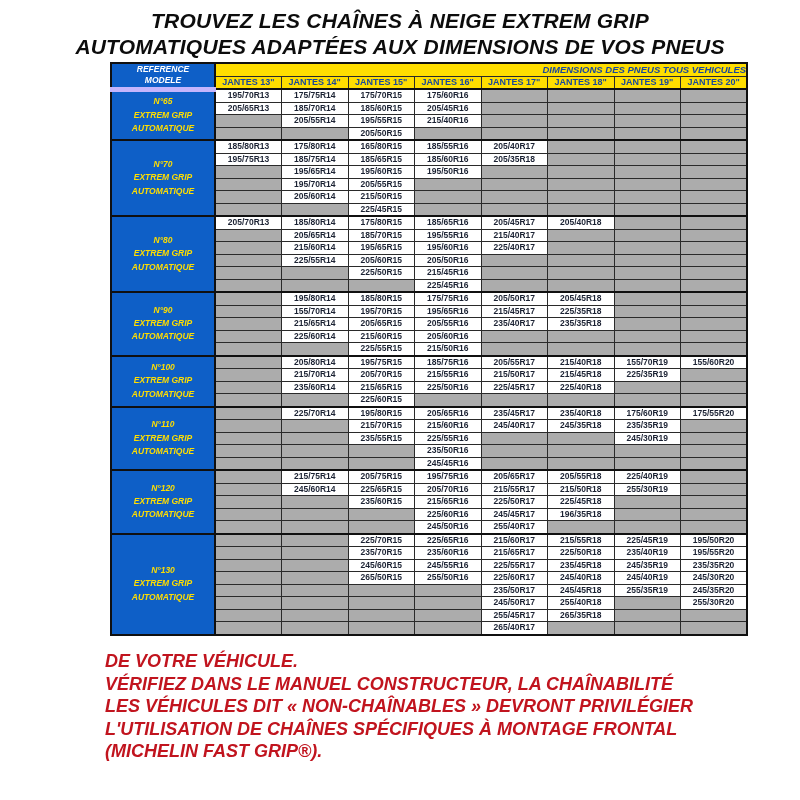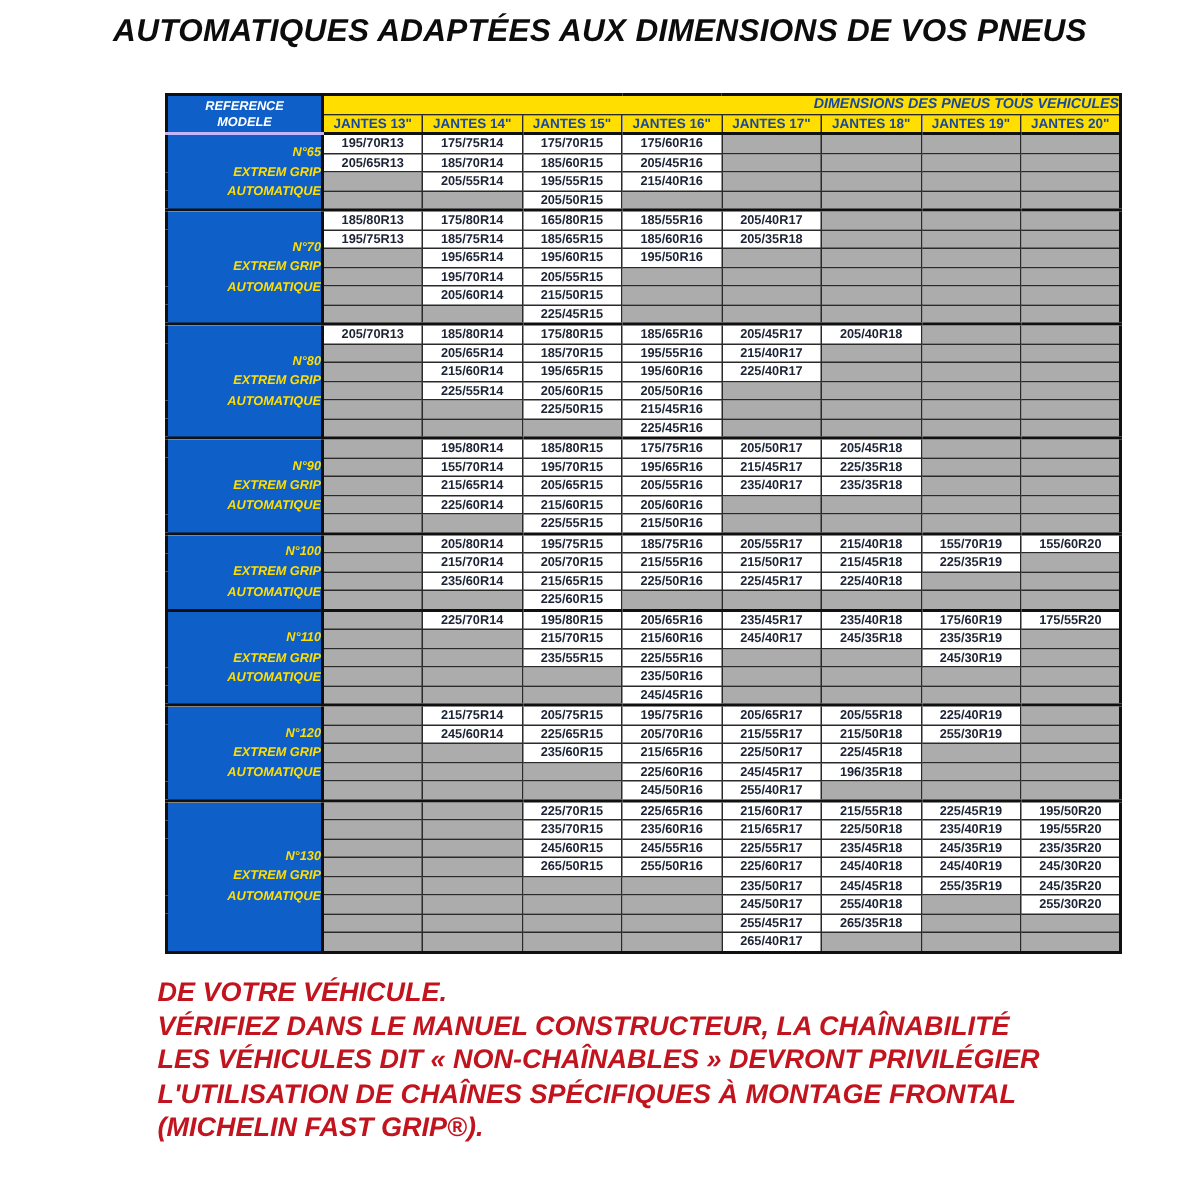--- a/index.html
+++ b/index.html
@@ -14,47 +14,48 @@
   table.sizes { position:absolute; left:110px; top:62px; width:636px;
                 border-collapse:collapse; table-layout:fixed;
                 border:2px solid #101010; }
   col.ref-col { width:104px; }
   col.data-col { width:66.5px; }
 
   th, td { border:1px solid #2a2a2a; padding:0; overflow:hidden; white-space:nowrap; }
 
   .hdr-corner { background:var(--blue,#0E5FC7); color:#ffffff; font-style:italic;
                 font-weight:bold; font-size:8.5px; line-height:1.3; text-align:center;
-                border-right:2px solid #101010; border-bottom:2px solid #c4b5fd; }
+                border-right:2px solid #101010; border-bottom:5px solid #c4b5fd; }
   .hdr-span   { background:var(--yellow,#FFDE00); color:var(--hdrblue,#17479E);
                 font-style:italic; font-weight:bold; font-size:9.5px; height:13px; text-align:right; }
   .hdr-col    { background:var(--yellow,#FFDE00); color:var(--hdrblue,#17479E);
                 font-weight:bold; font-size:9px; height:13px; text-align:center;
                 border-bottom:2px solid #101010; }
 
   td.model-cell { background:var(--blue,#0E5FC7); color:var(--yellow,#FFDE00);
                   font-style:italic; font-weight:bold; font-size:8.5px; line-height:1.55;
-                  text-align:right; vertical-align:middle;
+                  text-align:center; vertical-align:middle;
                   border-right:2px solid #101010;margin-left:32px; }
   td.val   { background:#ffffff; color:#1b2233; font-weight:bold; font-size:8.5px;
              height:11.5px; line-height:11.5px; text-align:center; }
   td.empty { background:var(--gray,#ACACAC); height:11.5px; }
   tr.group-start td { border-top:2px solid #101010; }
 
   .important { position:absolute; left:105px; top:650px; width:640px;
                color:var(--red,#C1141E); font-weight:bold; font-style:italic;
                font-size:18px; line-height:22.5px; }
   .important .head { text-decoration:underline; margin-bottom:1px; }
 </style>
 </head>
 <body>
 
 <div class="page">
 
   <div class="title">
+    <div>TROUVEZ LES CHAÎNES À NEIGE EXTREM GRIP</div>
     <div>AUTOMATIQUES ADAPTÉES AUX DIMENSIONS DE VOS PNEUS</div>
   </div>
 
   <table class="sizes">
     <colgroup>
       <col class="ref-col">
       <col class="data-col">
         <col class="data-col">
         <col class="data-col">
         <col class="data-col">

